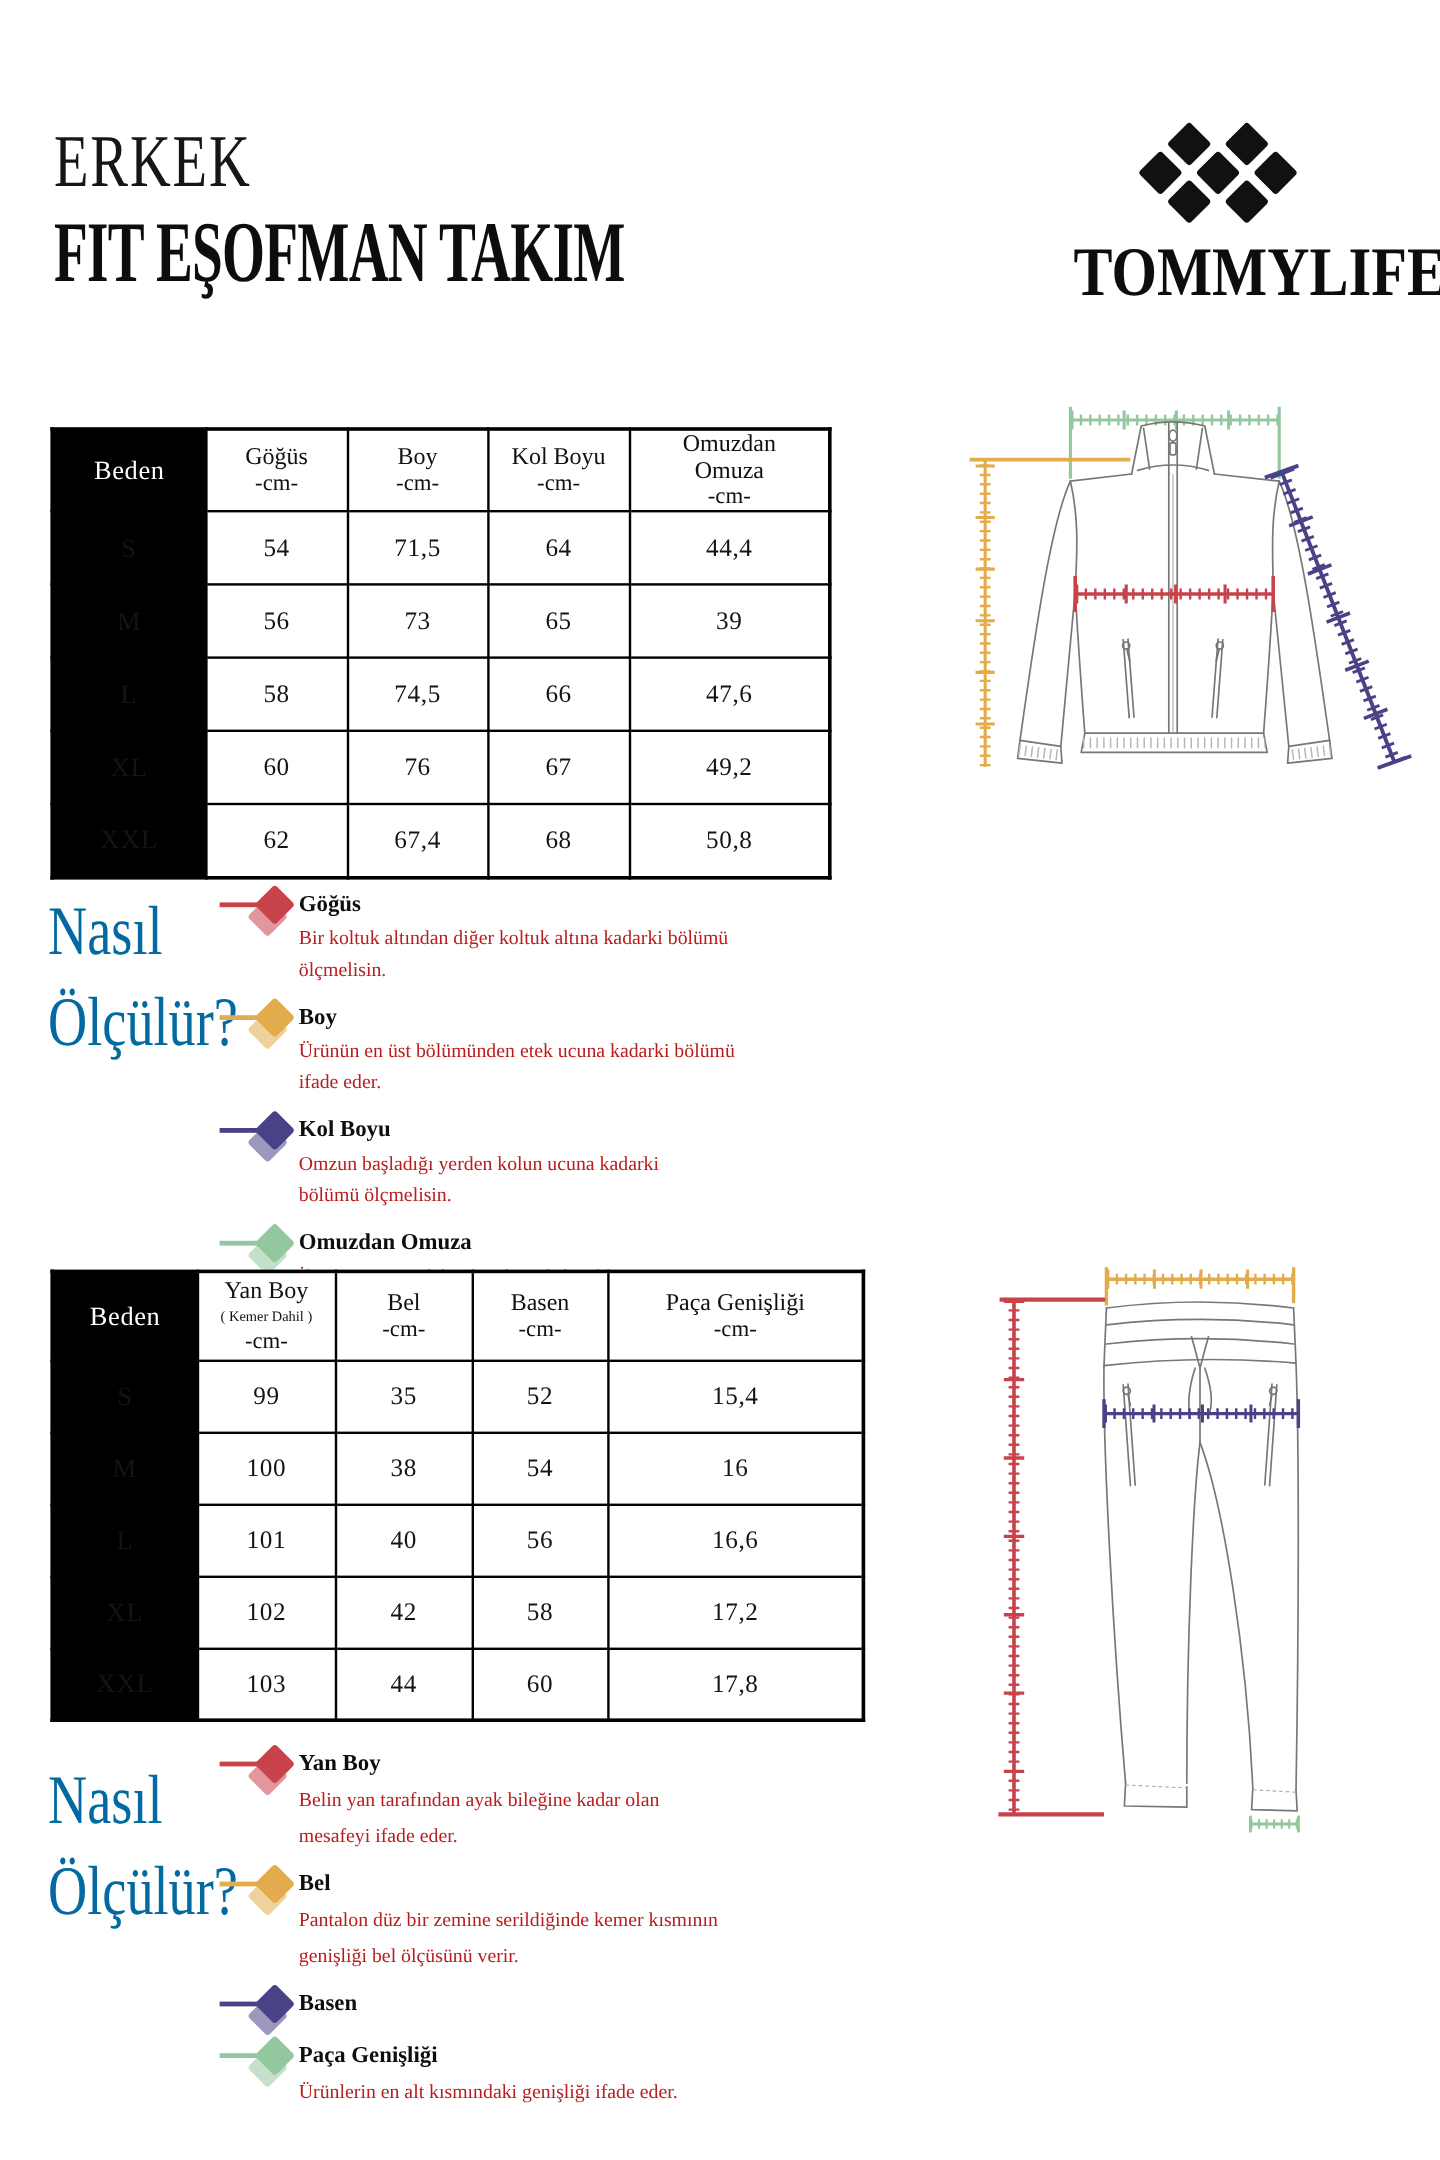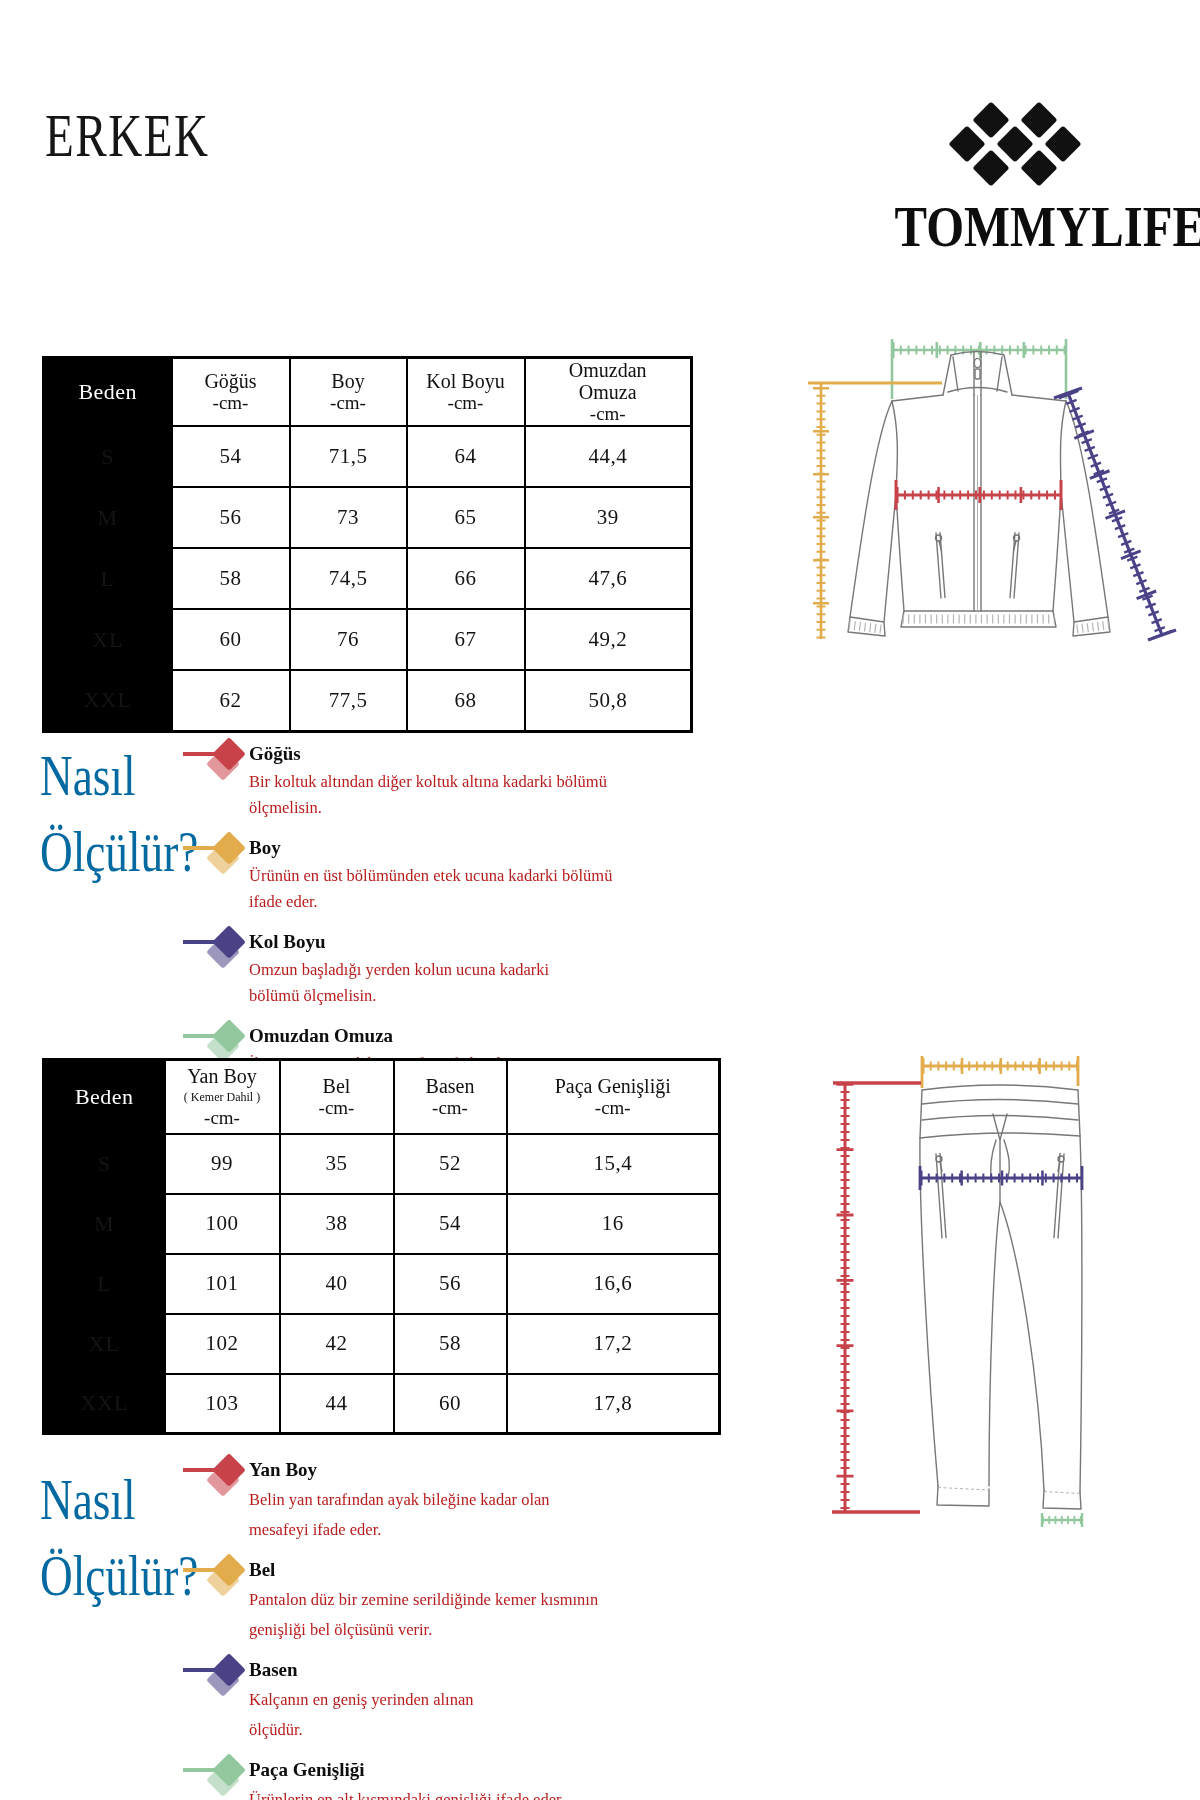--- a/index.html
+++ b/index.html
@@ -54,20 +54,21 @@
   .garment-light{stroke:#a9a9a9;stroke-width:.9;fill:none;}
   .rib{stroke:#b5b5b5;stroke-width:9;fill:none;}
 </style>
 </head>
 <body>
 
 <div class="page">
 
   <div class="title-block">
     <span class="title-cat">ERKEK</span>
+    <span class="title-prod"><span>FIT EŞOFMAN TAKIM</span></span>
   </div>
 
   <div class="logo">
     <svg width="146" height="96" viewBox="-25 -48 146 96">
       <g fill="#111">
         <g transform="translate(0 0) rotate(45)">
             <rect x="-13.2" y="-13.2" width="26.4" height="26.4" rx="3"></rect>
           </g>
         <g transform="translate(48 0) rotate(45)">
             <rect x="-13.2" y="-13.2" width="26.4" height="26.4" rx="3"></rect>
@@ -148,21 +149,21 @@
     <tr style="height:61px">
       <td class="col-size">XL</td>
       <td>60</td>
       <td>76</td>
       <td>67</td>
       <td>49,2</td>
     </tr>
     <tr style="height:61px">
       <td class="col-size">XXL</td>
       <td>62</td>
-      <td>77,5</td>
+      <td>67,4</td>
       <td>68</td>
       <td>50,8</td>
     </tr>
   </tbody>
     </table>
 
   <svg class="illus" style="left:700px;top:295px;" width="480" height="350" viewBox="0 0 480 350">
 
     <g stroke="var(--green)">
       <line x1="192" y1="55" x2="366" y2="55" stroke-width="2.6"></line>
@@ -436,22 +437,20 @@
       <div class="lg-desc">Pantalon düz bir zemine serildiğinde kemer kısmının
 genişliği bel ölçüsünü verir.</div>
     </div>
     <div class="lg-item">
       <span class="lg-marker" style="--dcolor: #4A4287;">
           <i class="lg-diamond shadow"></i>
           <i class="lg-line"></i>
           <i class="lg-diamond"></i>
         </span>
       <div class="lg-term">Basen</div>
-      <div class="lg-desc">Kalçanın en geniş yerinden alınan
-ölçüdür.</div>
     </div>
     <div class="lg-item">
       <span class="lg-marker" style="--dcolor: #93C79E;">
           <i class="lg-diamond shadow"></i>
           <i class="lg-line"></i>
           <i class="lg-diamond"></i>
         </span>
       <div class="lg-term">Paça Genişliği</div>
       <div class="lg-desc">Ürünlerin en alt kısmındaki genişliği ifade eder.</div>
     </div>

